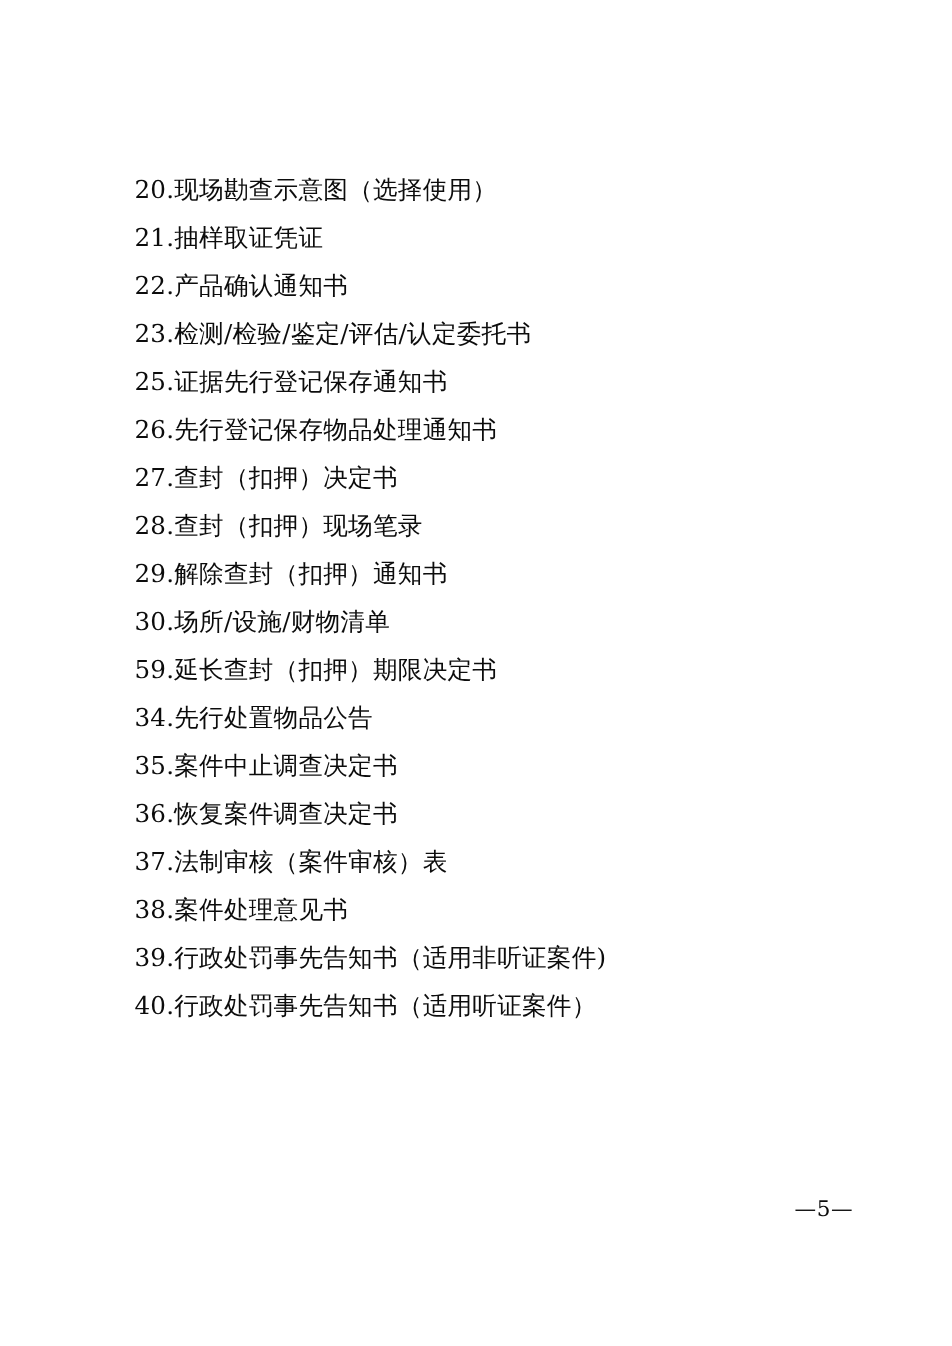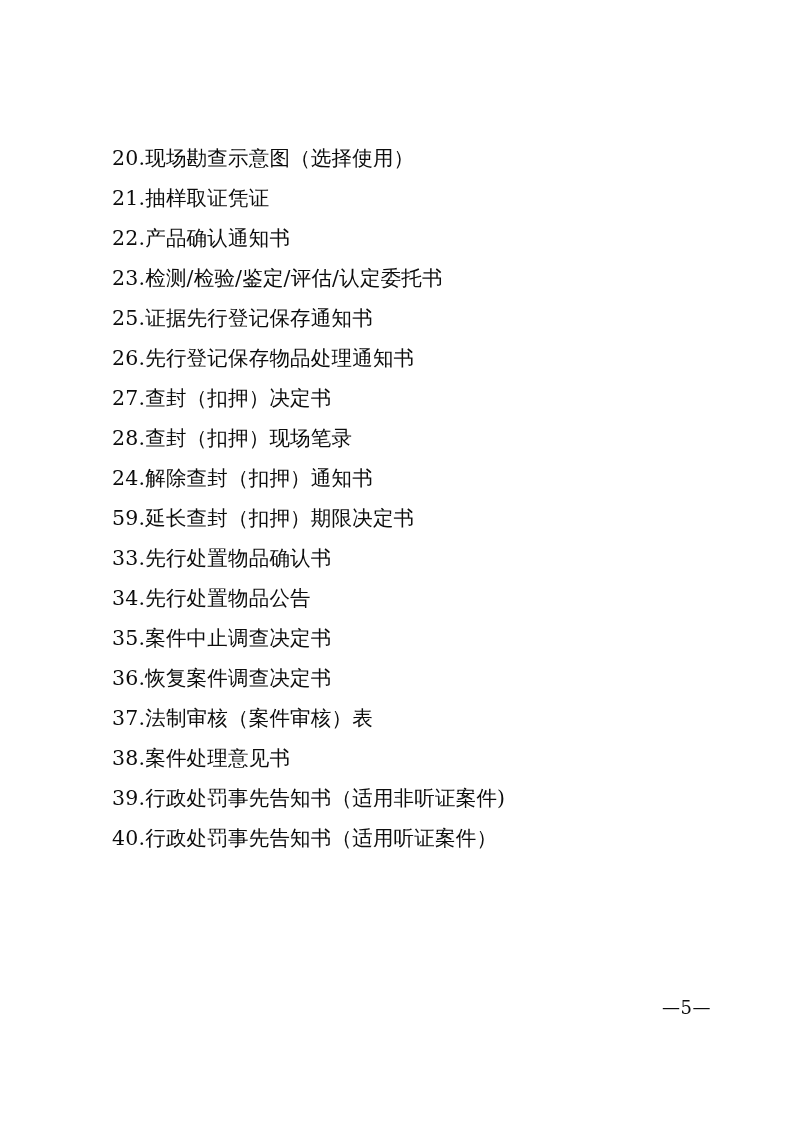--- a/index.html
+++ b/index.html
@@ -53,23 +53,23 @@
 <div class="page">
   <div class="content">
     <div class="line">20.现场勘查示意图（选择使用）</div>
     <div class="line">21.抽样取证凭证</div>
     <div class="line">22.产品确认通知书</div>
     <div class="line">23.检测/检验/鉴定/评估/认定委托书</div>
     <div class="line">25.证据先行登记保存通知书</div>
     <div class="line">26.先行登记保存物品处理通知书</div>
     <div class="line">27.查封（扣押）决定书</div>
     <div class="line">28.查封（扣押）现场笔录</div>
-    <div class="line">24.解除查封（扣押）通知书</div>
+    <div class="line">29.解除查封（扣押）通知书</div>
+    <div class="line">30.场所/设施/财物清单</div>
     <div class="line">59.延长查封（扣押）期限决定书</div>
-    <div class="line">33.先行处置物品确认书</div>
     <div class="line">34.先行处置物品公告</div>
     <div class="line">35.案件中止调查决定书</div>
     <div class="line">36.恢复案件调查决定书</div>
     <div class="line">37.法制审核（案件审核）表</div>
     <div class="line">38.案件处理意见书</div>
     <div class="line">39.行政处罚事先告知书（适用非听证案件)</div>
     <div class="line">40.行政处罚事先告知书（适用听证案件）</div>
   </div>
   <div class="footer">—5—</div>
 </div>

